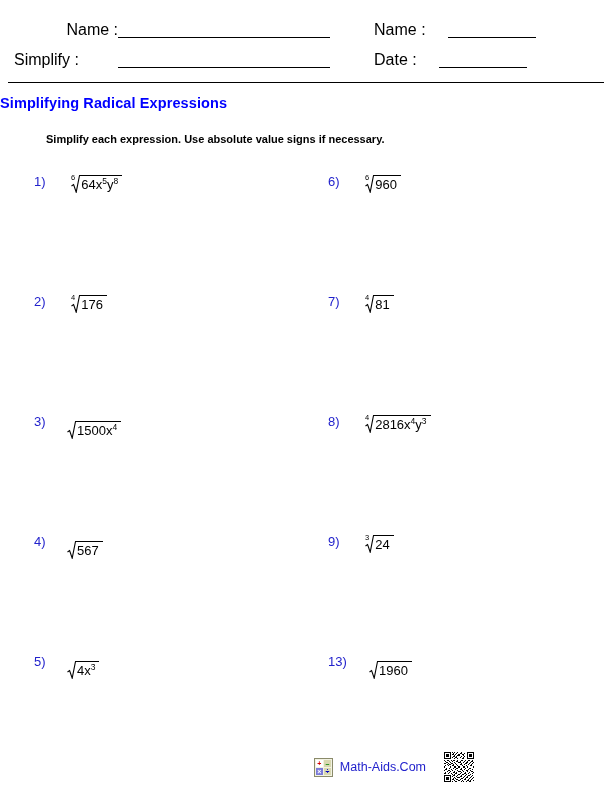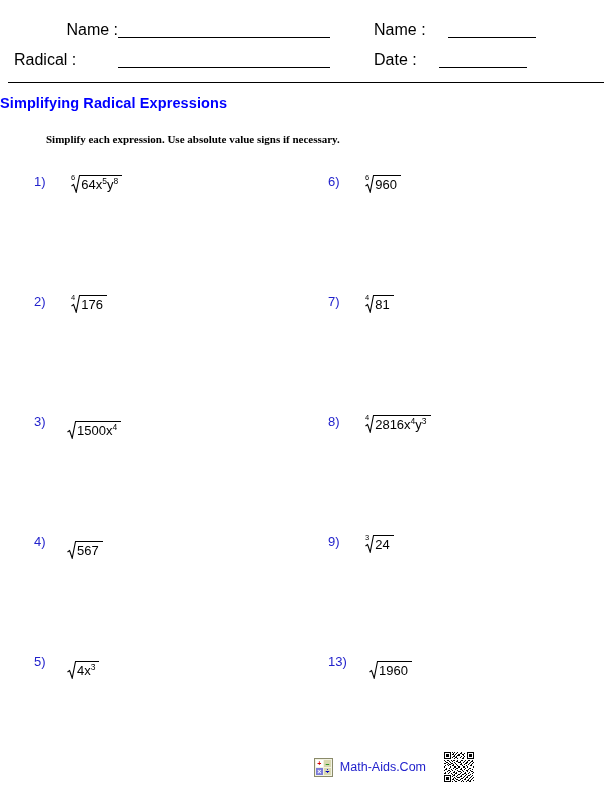--- a/index.html
+++ b/index.html
@@ -54,21 +54,20 @@
     font-weight: bold;
     font-size: 14.5px;
     margin-top: 12px;
     letter-spacing: 0.1px;
   }
   .instructions {
     font-size: 11px;
     font-weight: bold;
     color: #000;
     margin: 22px 0 0 46px;
-    font-family: Liberation Serif, serif;
   }
 
   
   .problems {
     position: absolute;
     top: 162px;
     left: 0;
     width: 612px;
   }
   .prow {
@@ -203,21 +202,21 @@
 
 <div class="header">
   <div class="hdr-row">
     <div class="hdr-label lbl-name">Name :</div>
     <div class="hdr-rule rule-long"></div>
     <div class="hdr-spacer"></div>
     <div class="hdr-label">Name :</div>
     <div class="hdr-rule rule-short" style="margin-left:22px;"></div>
   </div>
   <div class="hdr-row">
-    <div class="hdr-label lbl-teacher">Radical :</div>
+    <div class="hdr-label lbl-teacher">Simplify :</div>
     <div class="hdr-rule rule-long"></div>
     <div class="hdr-spacer"></div>
     <div class="hdr-label">Date :</div>
     <div class="hdr-rule rule-short" style="margin-left:22px;"></div>
   </div>
 </div>
 <div class="header-divider"></div>
 
 <div class="title">Simplifying Radical Expressions</div>
 <div class="instructions">Simplify each expression. Use absolute value signs if necessary.</div>

